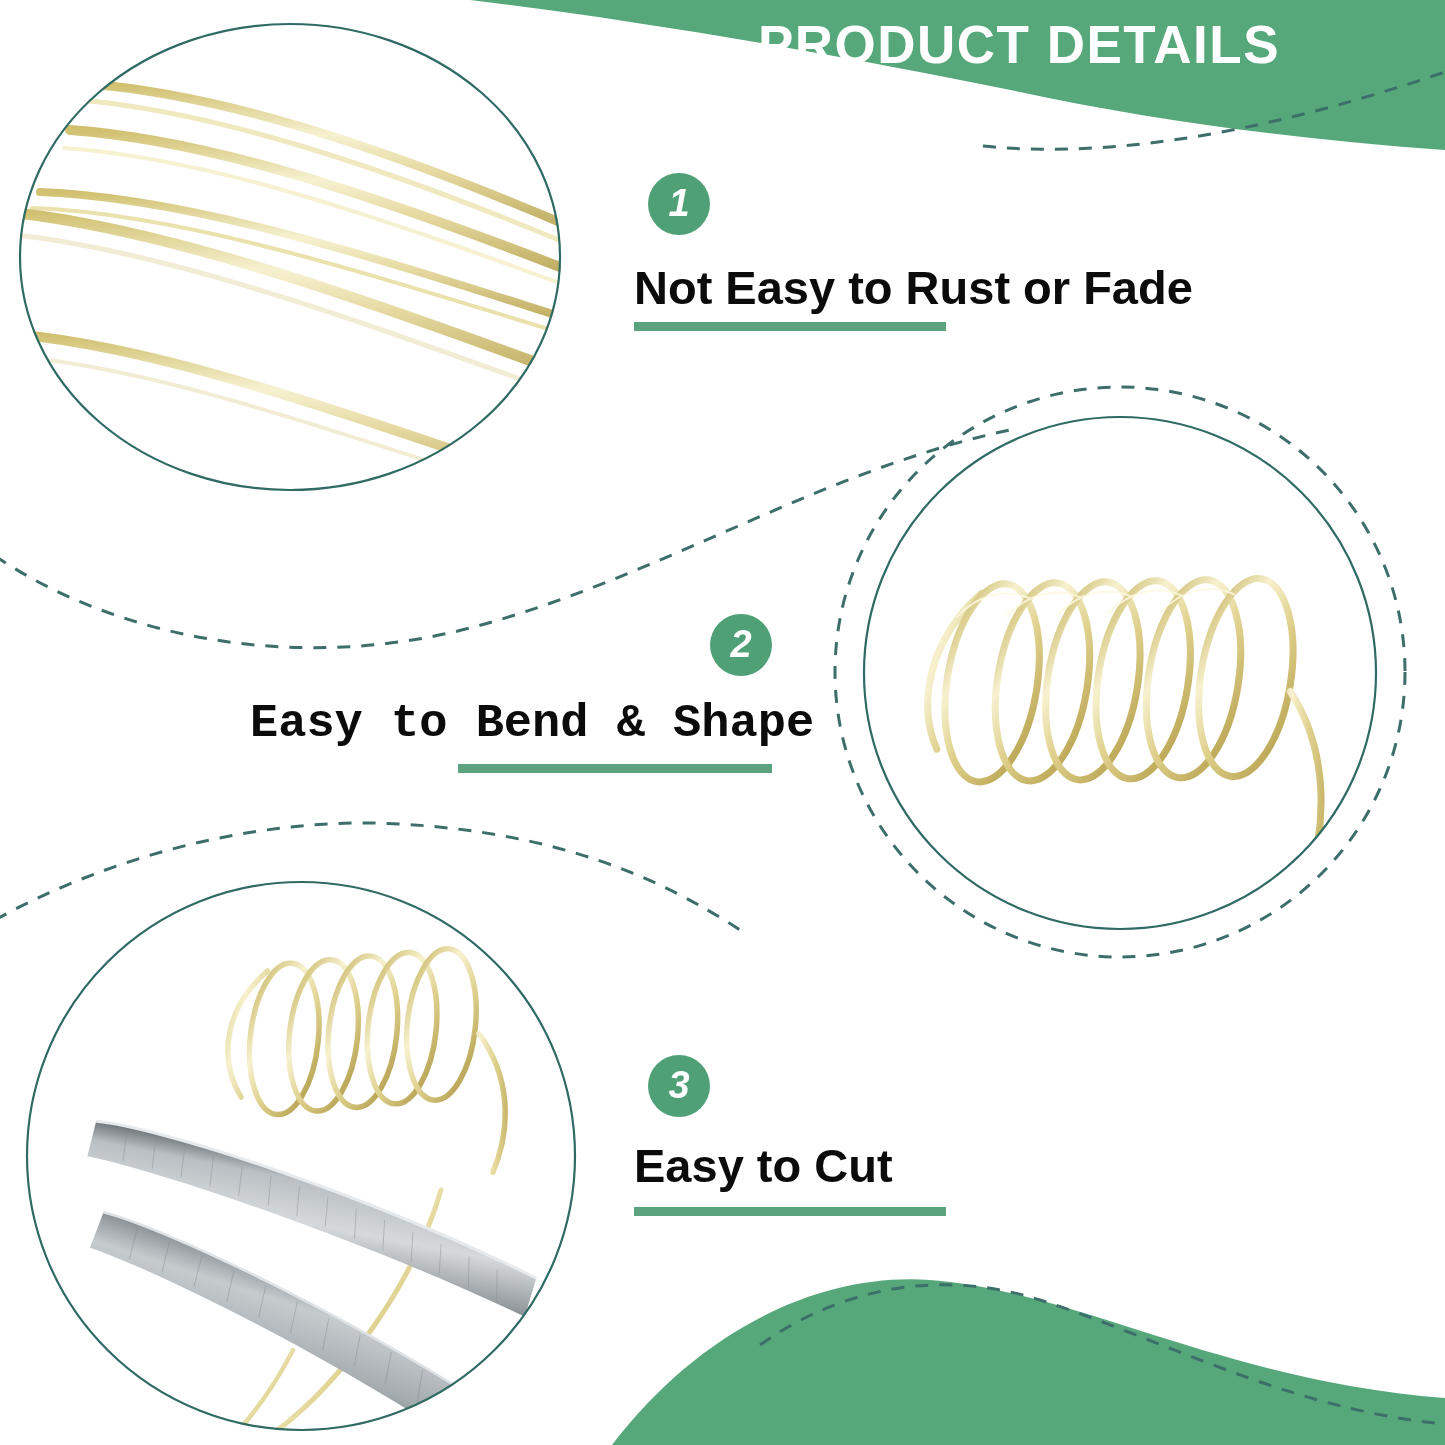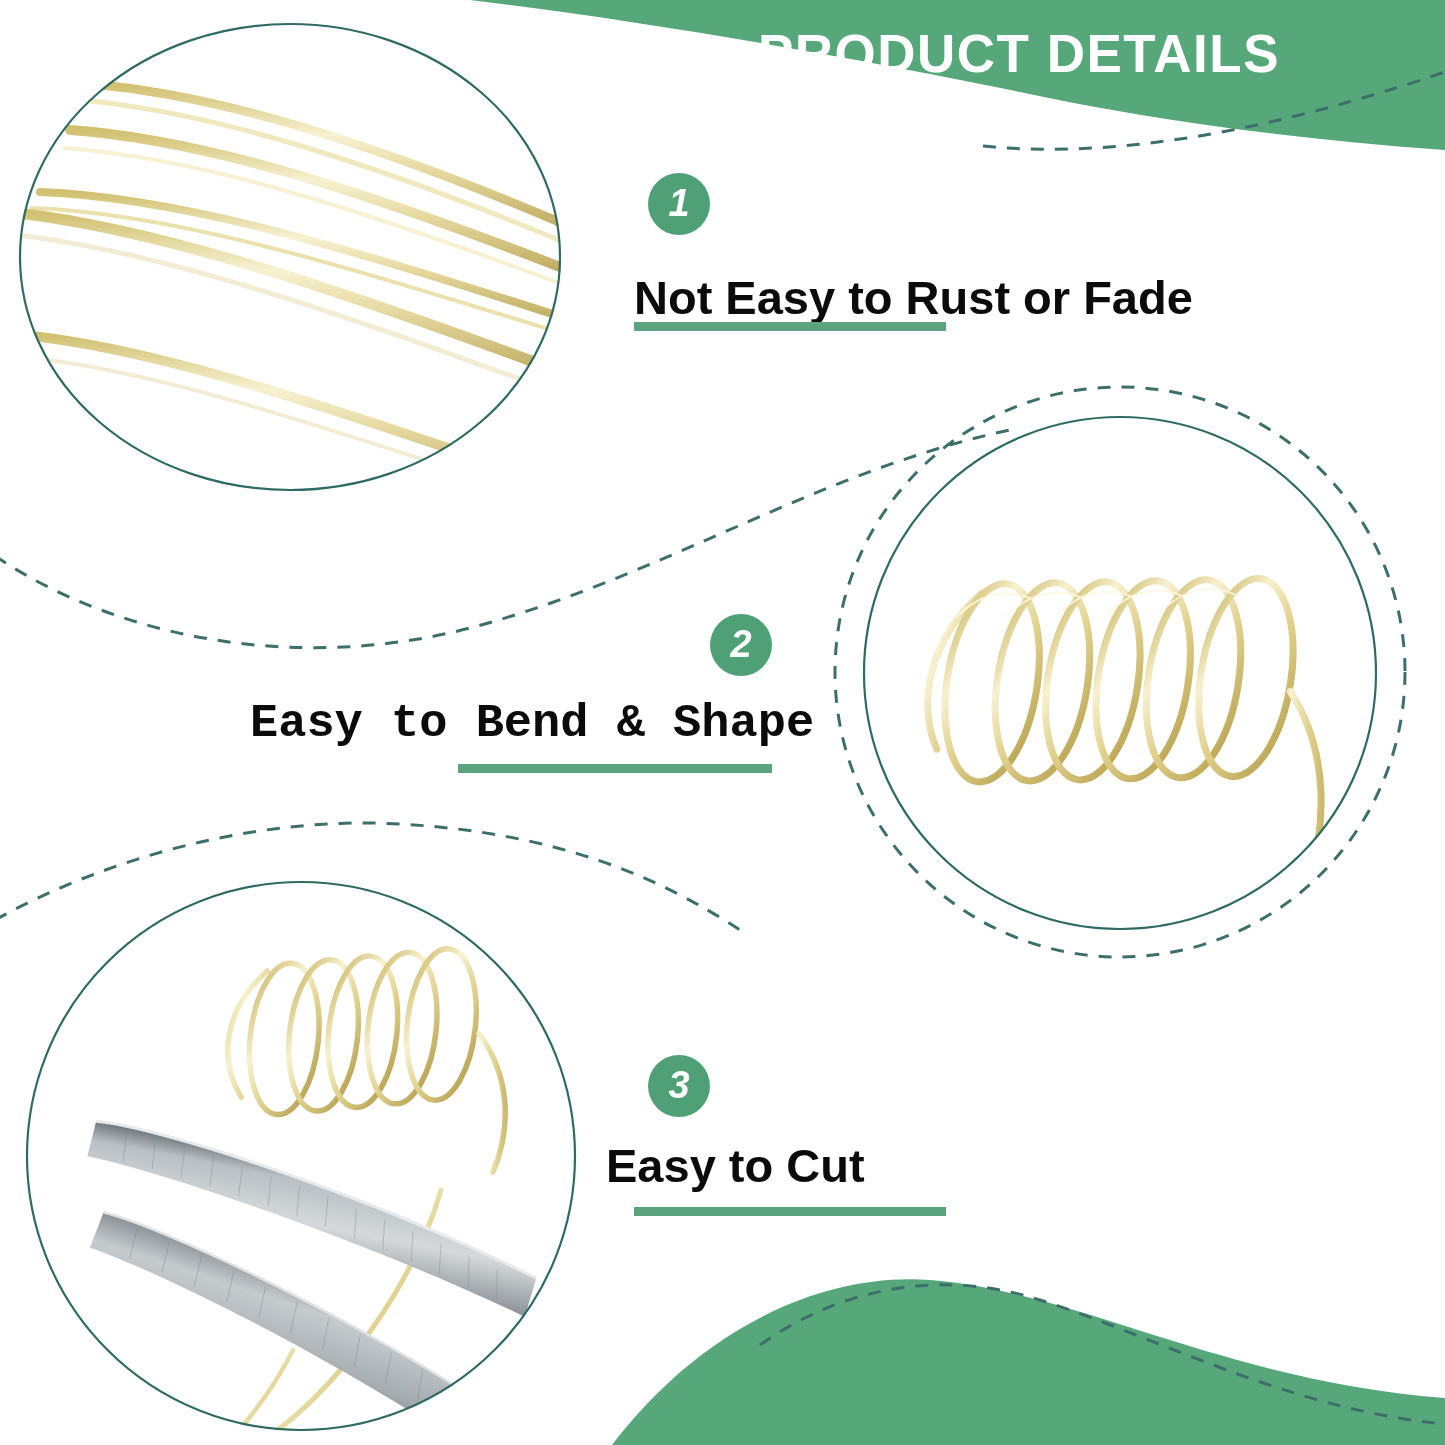--- a/index.html
+++ b/index.html
@@ -22,21 +22,20 @@
   #header-title {
     position:absolute;
     left:600px; top:8px; width:680px; height:72px;
     display:flex; align-items:center; justify-content:flex-end;
     color:#ffffff;
     font-size:53px;
     font-weight:bold;
     letter-spacing:1.5px;
     white-space:nowrap;
     z-index:6;
-    margin-top:9px;
   }
 
   
   .feature { position:absolute; }
 
   .badge {
     position:absolute;
     width:62px; height:62px;
     border-radius:50%;
     display:flex; align-items:center; justify-content:center;
@@ -56,33 +55,33 @@
   }
 
   .rule {
     position:absolute;
     height:9px;
   }
 
   
   #feature-1 { left:0; top:0; }
   #feature-1 .badge { left:648px; top:173px; }
-  #feature-1 .feature-title { left:634px; top:274px;text-align:center; }
+  #feature-1 .feature-title { left:634px; top:264px;text-align:center; }
   #feature-1 .rule { left:634px; top:322px; width:312px; }
 
   
   #feature-2 { left:0; top:0; }
   #feature-2 .badge { left:710px; top:614px; }
   #feature-2 .feature-title { left:250px; top:700px;font-family:Liberation Mono, monospace; }
   #feature-2 .rule { left:458px; top:764px; width:314px; }
 
   
   #feature-3 { left:0; top:0; }
   #feature-3 .badge { left:648px; top:1055px; }
-  #feature-3 .feature-title { left:606px; top:1142px; }
+  #feature-3 .feature-title { left:634px; top:1142px; }
   #feature-3 .rule { left:634px; top:1207px; width:312px; }
 
   
   .photo-circle {
     position:absolute;
     border-radius:50%;
     overflow:hidden;
     background:#ffffff;
   }
   .photo-circle > svg { display:block; }

